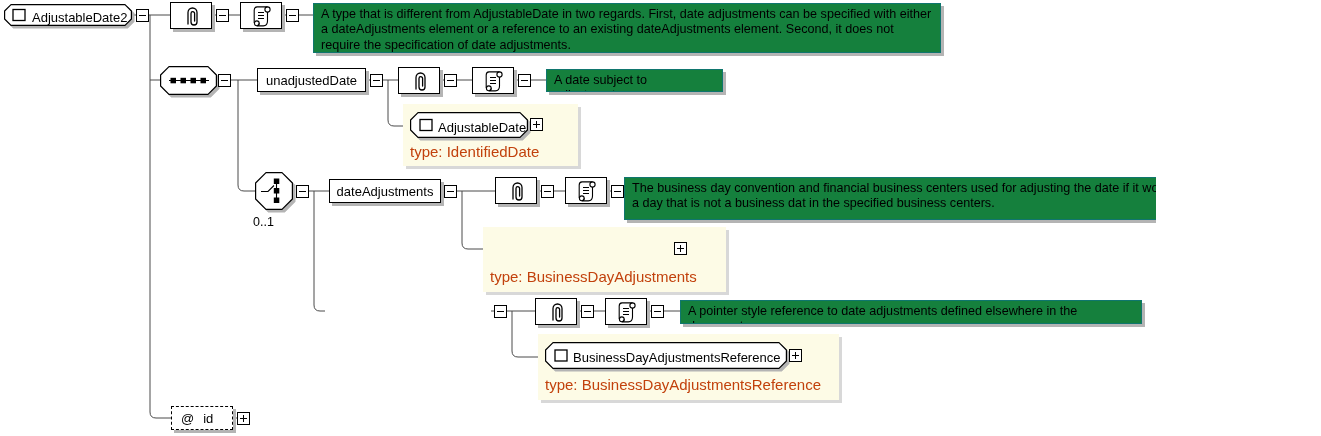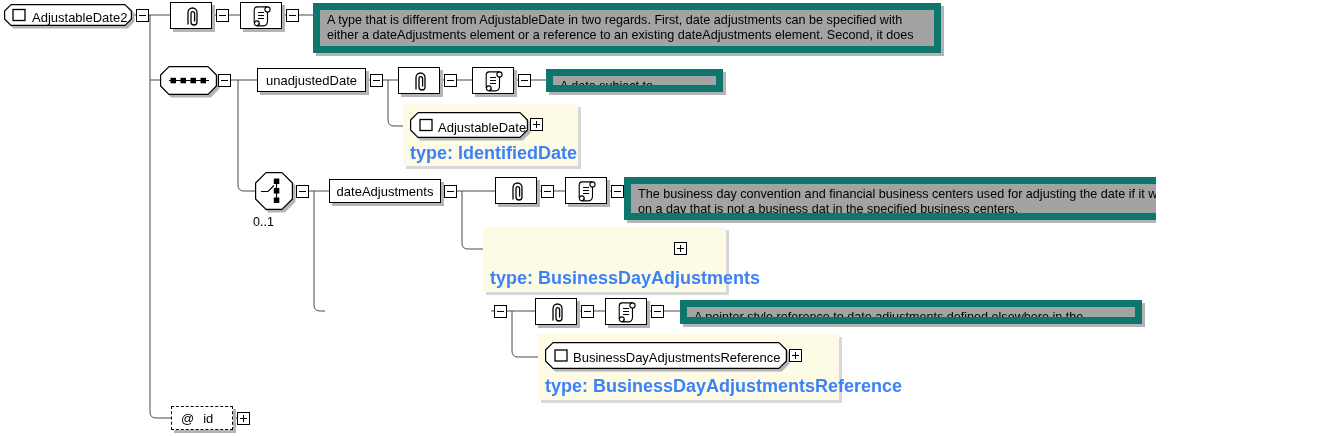--- a/index.html
+++ b/index.html
@@ -10,21 +10,21 @@
   svg{display:block;}
   
   #wires{position:absolute;left:0;top:0;z-index:0;pointer-events:none;}
   
   .elembox{
     position:absolute;z-index:2;background:#fff;border:1px solid #000;
     box-shadow:3px 3px 0 #b4b4b4;display:flex;align-items:center;justify-content:center;
     font-size:13px;white-space:nowrap;box-sizing:border-box;
   }
   .docbox{
-    position:absolute;z-index:2;background:#a3a3a3;border:7px solid #0f766e;
+    position:absolute;z-index:2;background:#15803d;border:1px solid #0f766e;
     box-shadow:3px 3px 0 #b4b4b4;font-size:12.6px;line-height:15.4px;
     padding:3px 7px;box-sizing:border-box;overflow:hidden;
   }
   .iconbox{
     position:absolute;z-index:2;width:42px;height:27px;background:#fff;border:1px solid #000;
     box-shadow:3px 3px 0 #b4b4b4;box-sizing:border-box;
   }
   .iconbox svg{position:absolute;left:0;top:0;}
   
   .tgl{
@@ -37,21 +37,21 @@
   .octnode{position:absolute;z-index:2;}
   .octnode .lbl{
     position:absolute;left:28px;top:0;height:100%;display:flex;align-items:center;
     font-size:13px;white-space:nowrap;
   }
   
   .panel{
     position:absolute;z-index:1;background:#FDFBE6;box-shadow:3px 3px 0 #d8d8d8;
   }
   .typecap{
-    position:absolute;z-index:2;font-size:18px;color:#3b82f6;white-space:nowrap;font-weight:bold;
+    position:absolute;z-index:2;font-size:15px;color:#c2410c;white-space:nowrap;
   }
   .occur{
     position:absolute;z-index:2;font-size:12.5px;text-align:left;white-space:nowrap;
   }
   
   .attrbox{
     position:absolute;z-index:2;background:#fff;border:1px dashed #000;
     box-shadow:3px 3px 0 #b4b4b4;box-sizing:border-box;
     display:flex;align-items:center;font-size:13px;padding-left:9px;gap:9px;
   }

